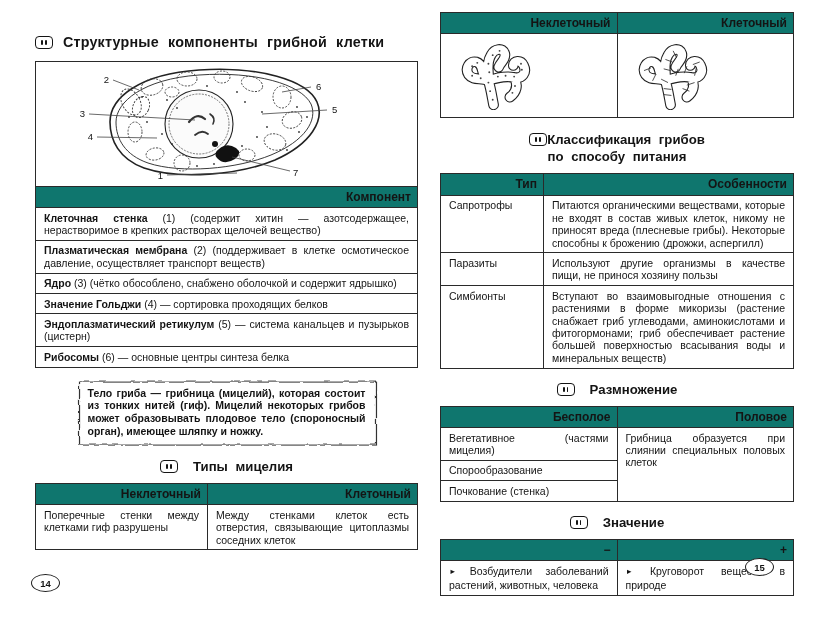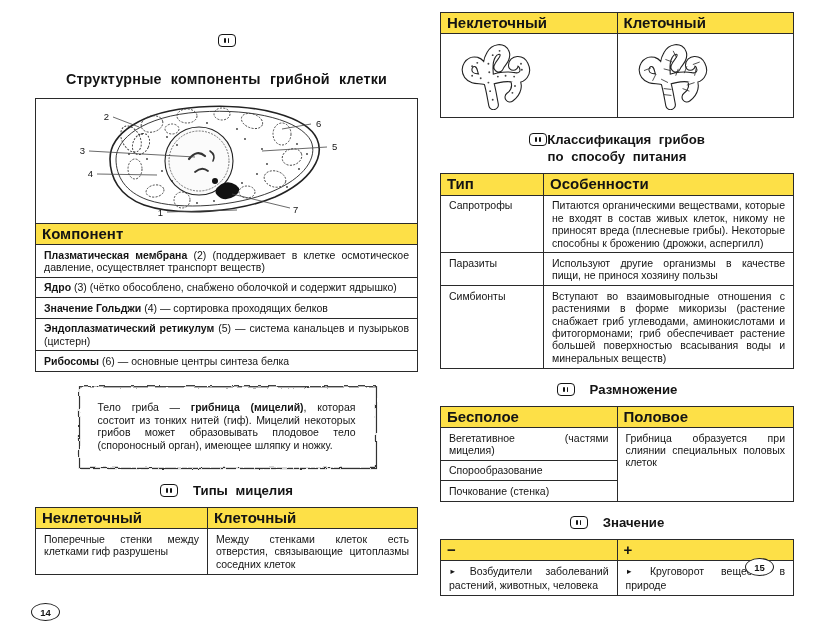--- a/index.html
+++ b/index.html
@@ -16,66 +16,66 @@
   .icon-pause{
     width:16px;height:11px;border:1.4px solid #141414;border-radius:4px;
     display:inline-flex;align-items:center;justify-content:center;gap:2px;flex:none;
     background:#fff;
   }
   .icon-pause::before,.icon-pause::after{
     content:"";width:1.8px;height:5px;background:#141414;border-radius:1px;
   }
 
   .main-title{
-    margin-top:34px;display:flex;align-items:center;gap:24px;
-    font-weight:bold;font-size:14.3px;letter-spacing:.2px;word-spacing:5px;flex-direction:column;
+    margin-top:34px;display:flex;align-items:center;gap:10px;
+    font-weight:bold;font-size:14.3px;letter-spacing:.2px;word-spacing:5px;
   }
   .sec-title{
     display:flex;justify-content:center;align-items:center;gap:15px;
     font-weight:bold;font-size:13.2px;word-spacing:4px;margin:13px 0 9px;
   }
   .sec-title.two-line{flex-direction:column;gap:2px;margin:14px 0 9px;}
   .sec-title .line{display:flex;align-items:center;gap:0;}
 
   .figure-box{margin-top:11px;border:1.4px solid #2a2a2a;height:124px;background:#fff;}
   .figure-box svg{display:block;width:100%;height:100%;}
 
   table.tbl{width:100%;border-collapse:collapse;font-size:10.5px;line-height:12.4px;
     border:1.6px solid #2a2a2a;}
   table.tbl th{
-    border:1.1px solid #2a2a2a;background:#fde047;font-weight:bold;
-    font-size:15px;padding:4px 6px;text-align:left;
+    border:1.1px solid #2a2a2a;background:#0f766e;font-weight:bold;
+    font-size:12px;padding:4px 6px;text-align:right;
   }
   table.tbl td{
     border:1.1px solid #2a2a2a;padding:3.5px 8px;vertical-align:top;
     text-align:justify;text-align-last:left;
   }
   #component-table{margin-top:-1.4px;}
   .term{font-weight:bold;}
 
   .note-box{position:relative;margin:11px auto 0;width:280px;padding:7px 11px;
     font-size:10.5px;line-height:12.8px;text-align:justify;}
   .note-box .wavy{position:absolute;left:0;top:0;width:100%;height:100%;pointer-events:none;}
-  .note-box p{position:relative;margin:11px;}
+  .note-box p{position:relative;margin:1px;font-weight:bold;}
 
   td.fig-cell{height:76px;text-align:center;vertical-align:middle;padding:2px;}
   td.fig-cell svg{height:72px;}
 
   .col-type{width:90px;}
   .col-half{width:50%;}
   .col-45{width:45%;}
 
   .tri{font-size:7.5px;position:relative;top:-1px;letter-spacing:0;}
 
   .page-badge{
     position:absolute;width:27px;height:16px;border:1.5px solid #1d1d1d;border-radius:50%;
     background:#fff;display:flex;align-items:center;justify-content:center;
     font-size:9.5px;font-weight:bold;z-index:5;
   }
-  #badge-left{left:-4px;top:603px;}
+  #badge-left{left:-4px;top:574px;}
   #badge-right{left:305px;top:558px;}
 
   svg text{font-family:"Liberation Sans",sans-serif;font-size:9.5px;fill:#141414;}
   .lead{stroke:#444;stroke-width:.8;}
   .blob{fill:none;stroke:#3a3a3a;stroke-width:.9;stroke-dasharray:2 1.4;}
 </style>
 </head>
 <body>
 
 <div class="page" id="page-left">
@@ -152,20 +152,23 @@
       <text x="54" y="78" text-anchor="end">4</text>
       <text x="124" y="117" text-anchor="end">1</text>
       <text x="254" y="114" text-anchor="start">7</text>
     </svg>
   </div>
 
   <table class="tbl" id="component-table">
     <tbody>
         <tr>
           <th>Компонент</th>
+        </tr>
+    <tr>
+          <td><span class="term">Клеточная стенка</span> <span>(1) (содержит хитин — азотсодержащее, нерастворимое в крепких растворах щелочей вещество)</span></td>
         </tr>
     <tr>
           <td><span class="term">Плазматическая мембрана</span> <span>(2) (поддерживает в клетке осмотическое давление, осуществляет транспорт веществ)</span></td>
         </tr>
     <tr>
           <td><span class="term">Ядро</span> <span>(3) (чётко обособлено, снабжено оболочкой и содержит ядрышко)</span></td>
         </tr>
     <tr>
           <td><span class="term">Значение Гольджи</span> <span>(4) — сортировка проходящих белков</span></td>
         </tr>

